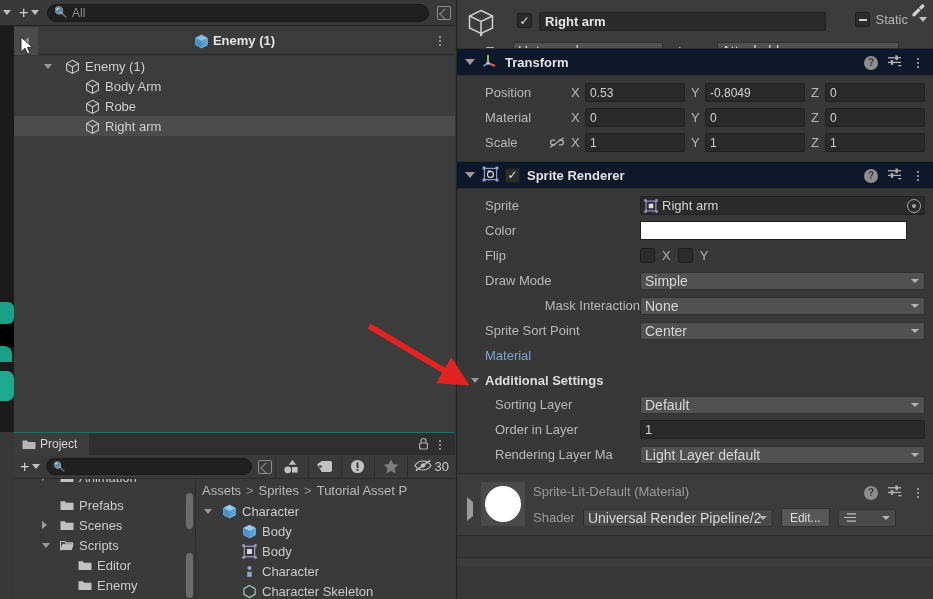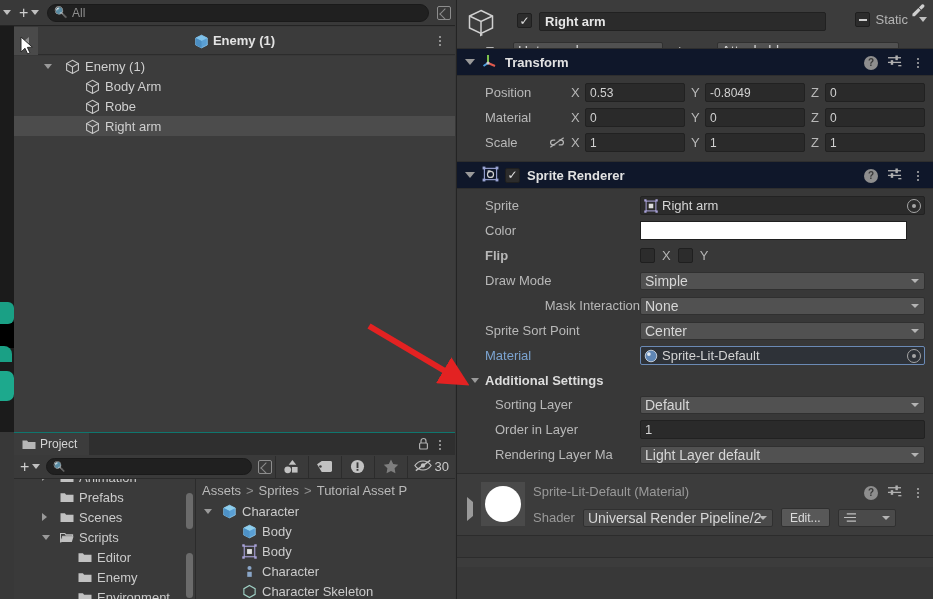--- a/index.html
+++ b/index.html
@@ -399,21 +399,21 @@
             <span style="width: 10px; flex: 0 0 auto; display: flex; align-items: center;">
               <span class="tri-right" style="border-top-width: 4px; border-bottom-width: 4px; border-left-width: 5px;"></span>
             </span>
             <span style="width: 14px; height: 11px; flex: 0 0 auto; margin-left: 3px; display: flex;">
               <svg width="14" height="11" viewBox="0 0 14 11">
                 <path d="M0.5 1.3h4.4l1.2 1.4h7.4V10H0.5z" fill="#c1c1c1"></path>
               </svg>
             </span>
             <span>Animation</span>
           </div>
-          <div class="p-row" style="padding-left: 28px;">
+          <div class="p-row" style="padding-left: 28px; margin-top: 8px;">
             <span style="width: 10px; flex: 0 0 auto; display: flex; align-items: center;"></span>
             <span style="width: 14px; height: 11px; flex: 0 0 auto; margin-left: 3px; display: flex;">
               <svg width="14" height="11" viewBox="0 0 14 11">
                 <path d="M0.5 1.3h4.4l1.2 1.4h7.4V10H0.5z" fill="#c1c1c1"></path>
               </svg>
             </span>
             <span>Prefabs</span>
           </div>
           <div class="p-row" style="padding-left: 28px;">
             <span style="width: 10px; flex: 0 0 auto; display: flex; align-items: center;">
@@ -714,21 +714,21 @@
         </div>
         <div class="prop" style="padding-left: 28px;">
           <span class="pname" style="width: 155px;">Color</span>
           <div class="colorfield" style="background: rgb(255, 255, 255);"></div>
           <span class="eyedrop"><svg width="15" height="15" viewBox="0 0 16 16">
               <path d="M12.6 1.7a1.8 1.8 0 0 1 2.5 2.5L12 7.3l-2.5-2.5z" fill="#cfcfcf"></path>
               <path d="M9 5.4 11.4 7.8 5.1 14H2.6v-2.5z" fill="#cfcfcf"></path>
             </svg></span>
         </div>
         <div class="prop" style="padding-left: 28px;">
-          <span class="pname" style="width: 155px; font-weight: bold;">Flip</span>
+          <span class="pname" style="width: 155px;">Flip</span>
           <div style="display: flex; align-items: center; gap: 7px;">
             <span class="smallcheck"></span>
             <span class="lbl" style="font-size: 13px;">X</span>
             <span class="smallcheck"></span>
             <span class="lbl" style="font-size: 13px;">Y</span>
           </div>
         </div>
         <div class="prop" style="padding-left: 28px;">
           <span class="pname" style="width: 155px;">Draw Mode</span>
           <span class="dropdown ddfield">
@@ -745,32 +745,20 @@
         </div>
         <div class="prop" style="padding-left: 28px;">
           <span class="pname" style="width: 155px;">Sprite Sort Point</span>
           <span class="dropdown ddfield">
             <span>Center</span>
             <span class="caret"></span>
           </span>
         </div>
         <div class="prop" style="padding-left: 28px;">
           <span class="pname" style="width: 155px; color: rgb(123, 163, 208);">Material</span>
-          <div class="objfield focus">
-            <span style="width: 15px; height: 15px; flex: 0 0 auto; display: flex; align-items: center;">
-              <svg width="14" height="14" viewBox="0 0 16 16">
-                <circle cx="8" cy="8" r="6.6" fill="#5f86b5" stroke="#cfd8e4" stroke-width="1"></circle>
-                <circle cx="5.6" cy="5.8" r="2.1" fill="#dfe7f0"></circle>
-              </svg>
-            </span>
-            <span>Sprite-Lit-Default</span>
-            <span class="picker">
-              <i></i>
-            </span>
-          </div>
         </div>
         <div class="foldout-sub">
           <span class="tri" style="border-left-width: 4px; border-right-width: 4px; border-top-width: 5px;"></span>
           <span>Additional Settings</span>
         </div>
         <div class="prop" style="padding-left: 38px;">
           <span class="pname" style="width: 145px;">Sorting Layer</span>
           <span class="dropdown ddfield">
             <span>Default</span>
             <span class="caret"></span>

